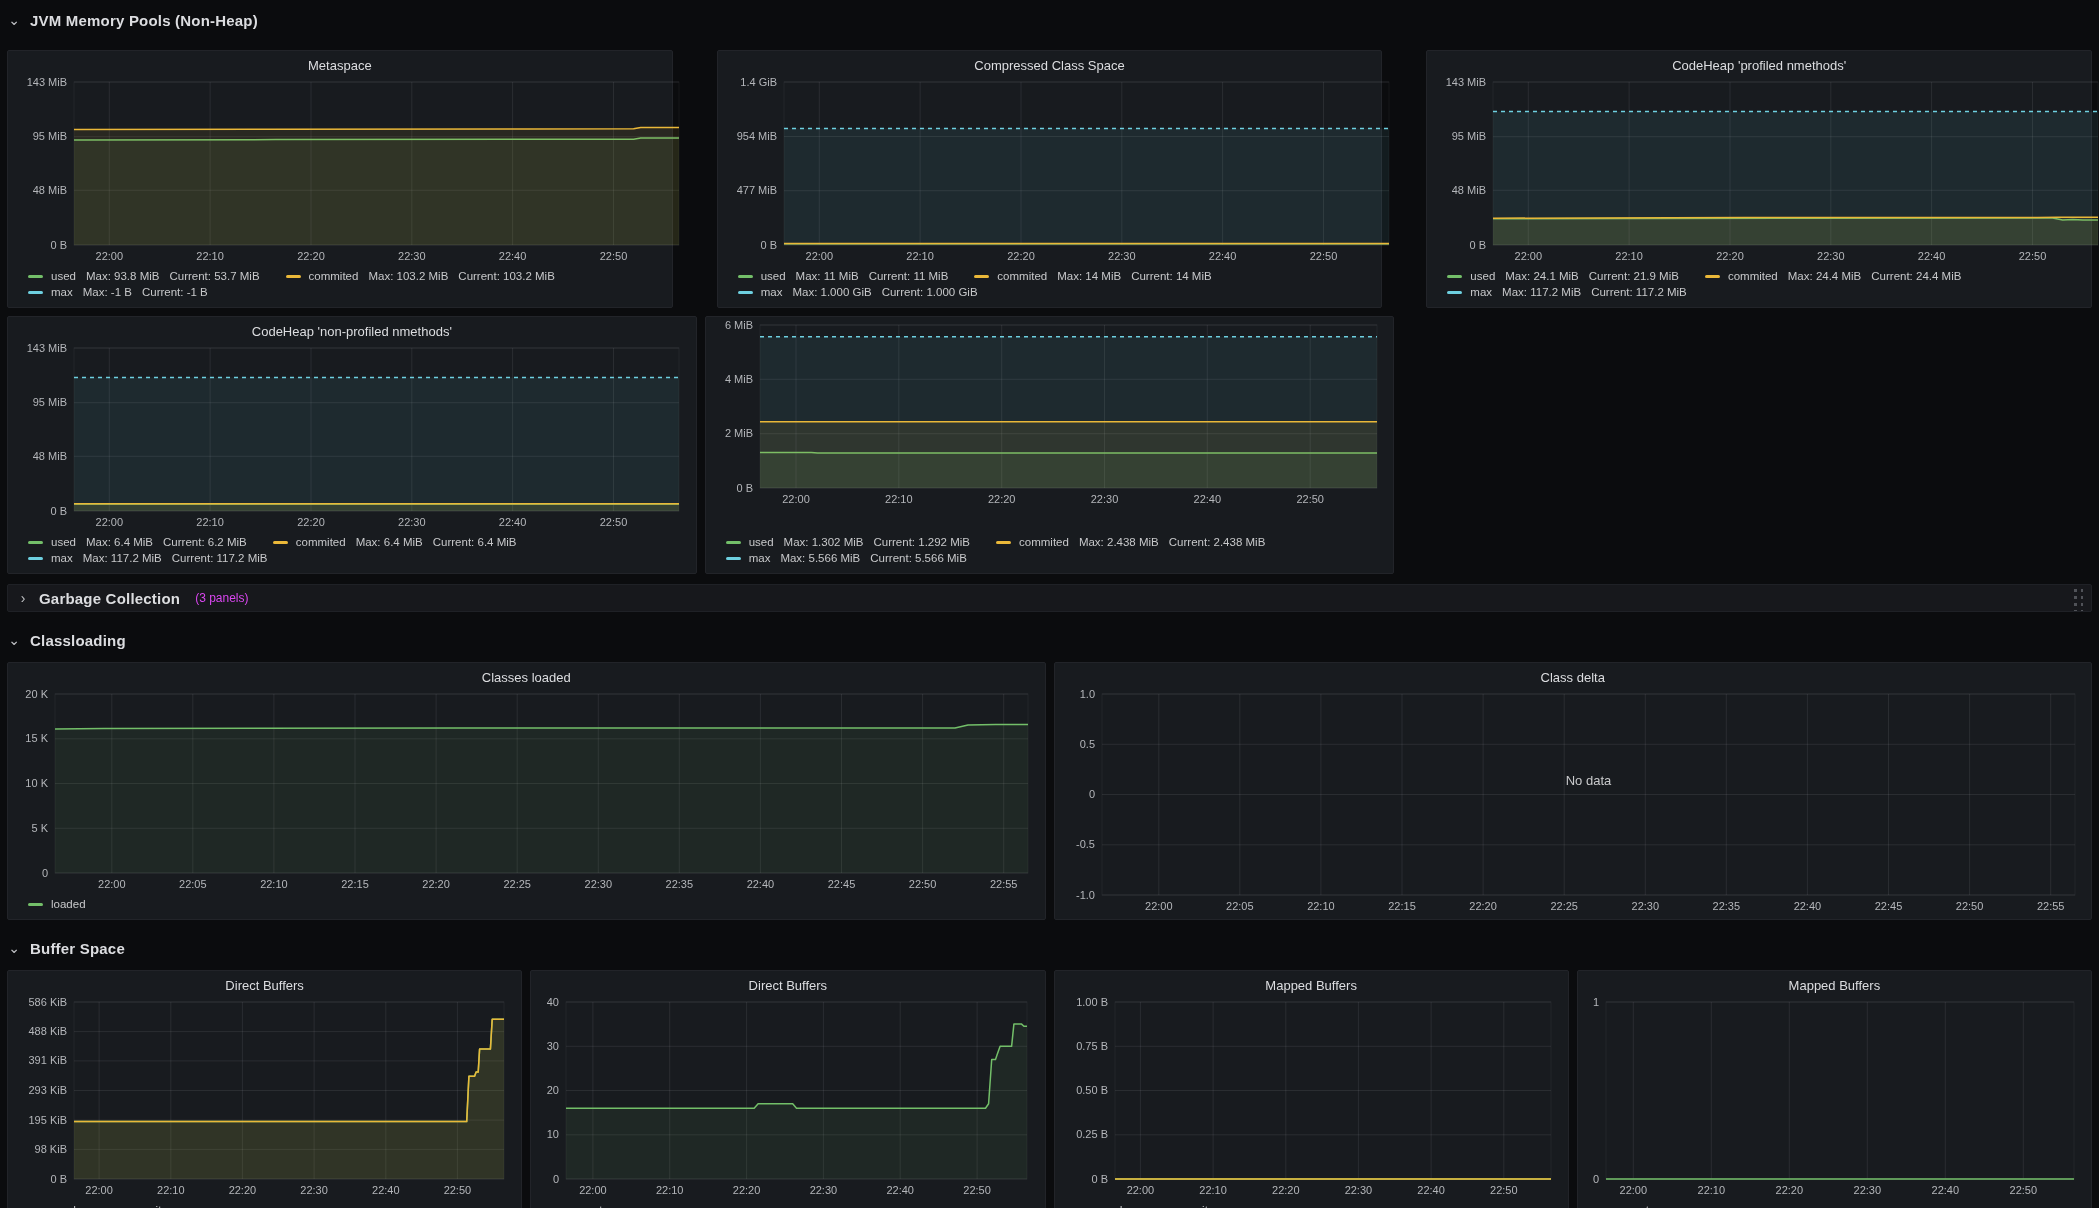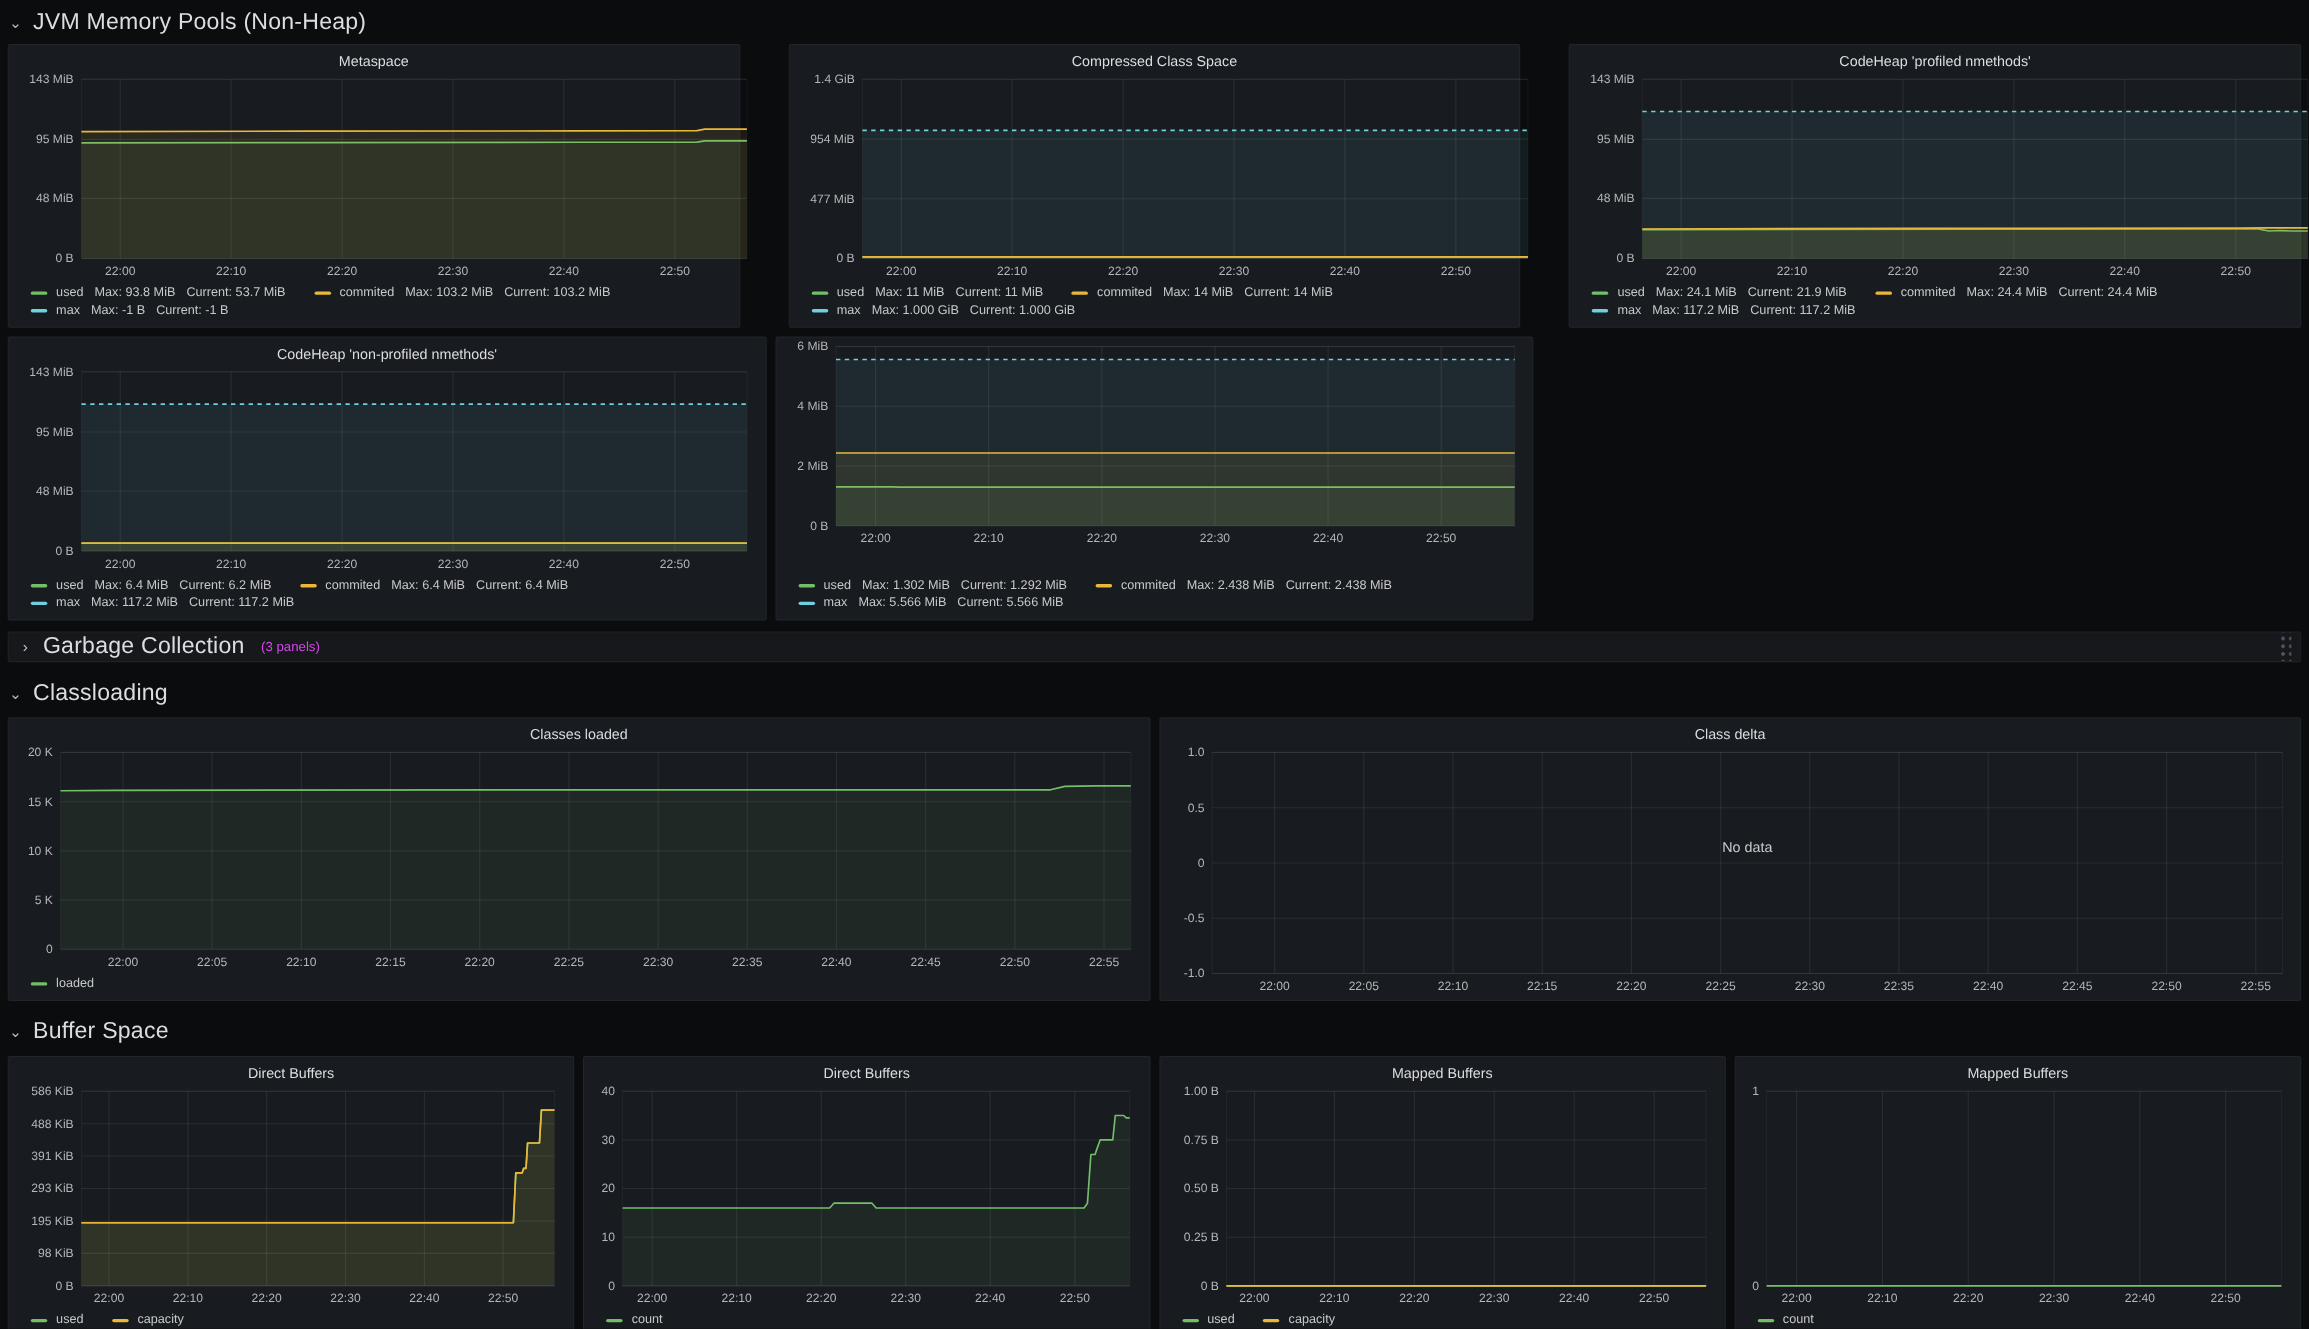--- a/index.html
+++ b/index.html
@@ -3,31 +3,31 @@
 <meta charset="utf-8">
 <style>
   * { box-sizing: border-box; margin: 0; padding: 0; }
   html,body { width:2099px; height:1208px; background:#0b0c0e; overflow:hidden;
     font-family:"Liberation Sans","DejaVu Sans",sans-serif; }
   .page { padding:0 7px; width:100%; height:100%; }
 
   .section-header { display:flex; align-items:center; gap:9px; height:28px; margin-top:6px; color:#dcdde0; }
   .section-header.mt { margin-top:14px; margin-bottom:8px; }
   .chev { width:14px; font-size:14px; color:#c0c2c5; text-align:center; line-height:1; }
-  .section-title { font-size:21px; font-weight:400; letter-spacing:.2px; }
+  .section-title { font-size:15px; font-weight:700; letter-spacing:.2px; }
   .section-note { font-size:12px; color:#d946ef; margin-left:6px; }
 
   .collapsed-row { display:flex; align-items:center; gap:9px; height:28px; margin-top:10px;
     background:#17181c; border:1px solid #1f2126; border-radius:2px; padding:0 8px; color:#dcdde0; }
   .drag-dots { margin-left:auto; width:12px; height:26px;
     background-image: radial-gradient(circle, #505258 1.5px, transparent 1.9px);
     background-size:7px 7px; background-position:1px 2px; }
 
   .panel-row { display:flex; gap:8px; margin-top:8px; }
-  .panel-row.first { margin-top:6px;gap:44px; }
+  .panel-row.first { margin-top:16px;gap:44px; }
   .h258 { height:258px; }
   .h256 { height:256px; }
   .panel { background:#181b1f; border:1px solid #222429; border-radius:2px;
     display:flex; flex-direction:column; padding:3px 8px 4px 8px; min-width:0; }
   .grow1 { flex:1 1 0; }
   .third { flex:0 0 calc((100% - 16px)/3); }
   .panel-title { height:23px; line-height:23px; text-align:center; font-size:13px;
     font-weight:500; color:#dcdde0; white-space:nowrap; overflow:hidden; }
   .plot { flex:1 1 auto; min-height:0; position:relative; }
   .plot svg { display:block; }

